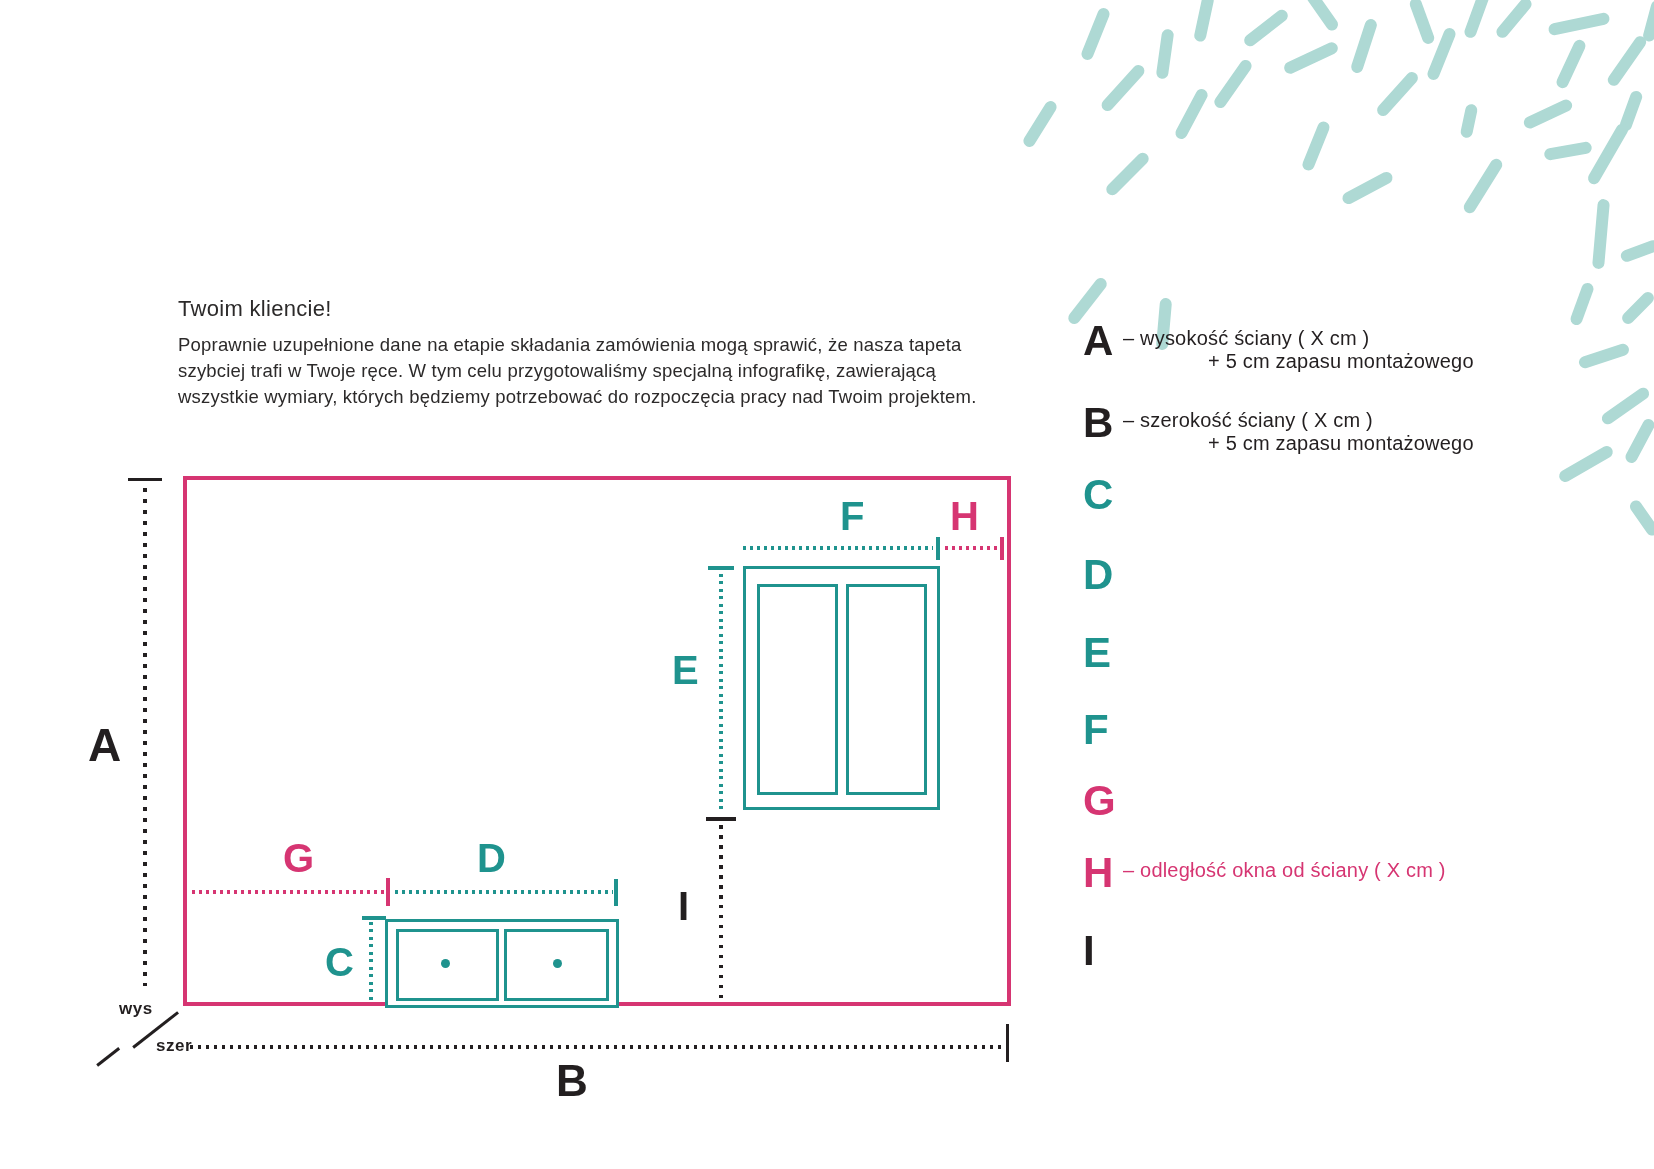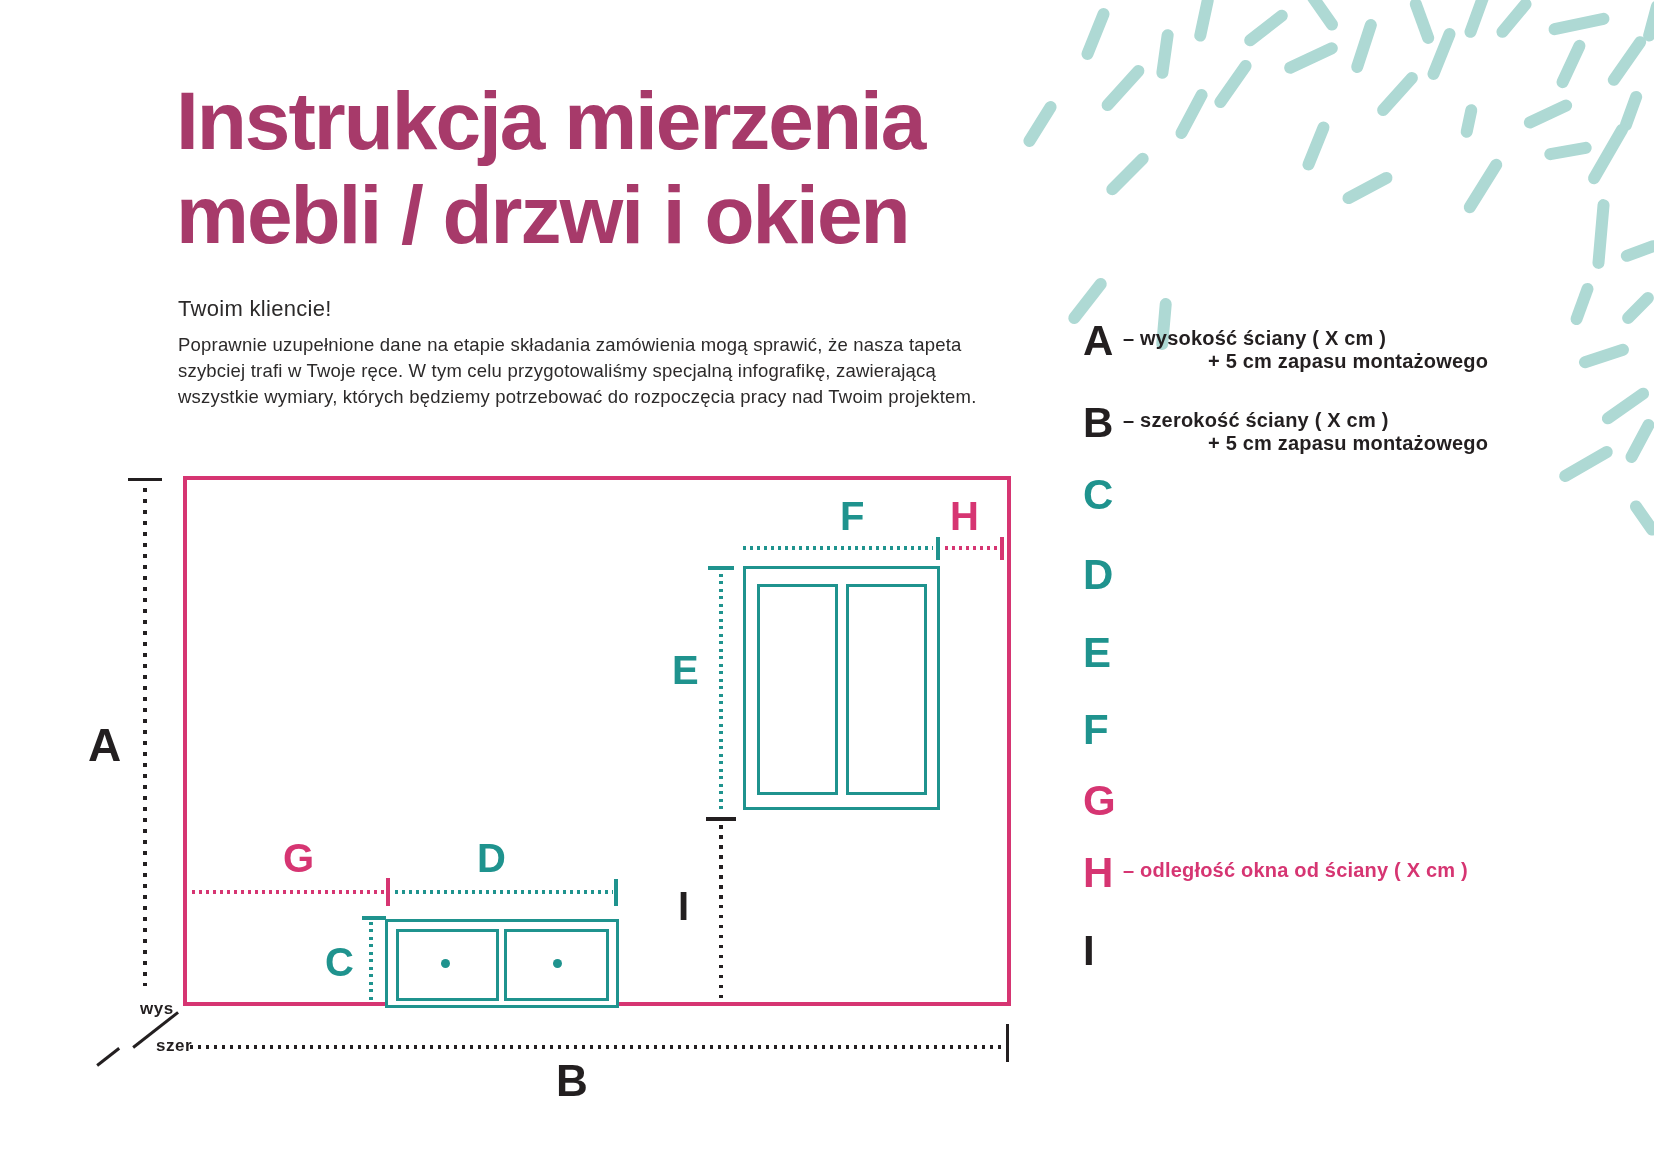--- a/index.html
+++ b/index.html
@@ -39,21 +39,21 @@
   .mark{font-weight:bold;font-size:40px;color:#231f20;}
   .mark.teal{color:#1f938e;}
   .mark.pink{color:#d63572;}
   .mark.big{font-size:46px;}
   .axis-word{font-size:17px;font-weight:bold;letter-spacing:.5px;color:#231f20;}
   .slash{height:2.5px;background:#231f20;transform-origin:left center;transform:rotate(-38deg);}
 
   
   .lrow{position:absolute;left:1083px;display:flex;align-items:flex-start;}
   .lletter{display:inline-block;width:40px;font-size:42px;line-height:42px;font-weight:bold;}
-  .ltext{font-size:20px;line-height:23px;font-weight:bold;letter-spacing:.2px;padding-top:7px;}
+  .ltext{font-size:20px;line-height:23px;font-weight:normal;letter-spacing:.2px;padding-top:7px;}
   .lind{margin-left:85px;}
   .c-black{color:#231f20;} .c-teal{color:#1f938e;} .c-pink{color:#d63572;}
 </style>
 </head>
 <body>
 
 <div class="canvas">
 
   <div class="abs" style="left:0;top:0;width:1654px;height:1169px;pointer-events:none;">
     <i class="leaf" style="left:1014px;top:118px;width:52px;transform:rotate(-58deg)"></i>
@@ -91,41 +91,37 @@
     <i class="leaf" style="left:1566px;top:228px;width:70px;transform:rotate(-85deg)"></i>
     <i class="leaf" style="left:1560px;top:298px;width:44px;transform:rotate(-70deg)"></i>
     <i class="leaf" style="left:1618px;top:302px;width:40px;transform:rotate(-45deg)"></i>
     <i class="leaf" style="left:1578px;top:350px;width:52px;transform:rotate(-18deg)"></i>
     <i class="leaf" style="left:1598px;top:400px;width:55px;transform:rotate(-35deg)"></i>
     <i class="leaf" style="left:1556px;top:458px;width:60px;transform:rotate(-30deg)"></i>
     <i class="leaf" style="left:1616px;top:435px;width:48px;transform:rotate(-62deg)"></i>
     <i class="leaf" style="left:1624px;top:512px;width:40px;transform:rotate(55deg)"></i>
   </div>
 
-  <div class="abs title">
-    <div>Instrukcja mierzenia</div>
-    <div>mebli / drzwi i okien</div>
-  </div>
 
   <div class="abs greeting">Twoim kliencie!</div>
   <div class="abs para">Poprawnie uzupełnione dane na etapie składania zamówienia mogą sprawić, że nasza tapeta
 szybciej trafi w Twoje ręce. W tym celu przygotowaliśmy specjalną infografikę, zawierającą
 wszystkie wymiary, których będziemy potrzebować do rozpoczęcia pracy nad Twoim projektem.</div>
 
   <div class="abs wall"></div>
 
   <div class="abs tick-h" style="left:128px;top:478px;width:34px;height:3px;"></div>
   <div class="abs dv" style="left:143px;top:488px;height:498px;"></div>
   <div class="abs mark big" style="left:88px;top:718px;">A</div>
 
   <div class="abs dh" style="left:190px;top:1045px;width:812px;"></div>
   <div class="abs tick-v" style="left:1006px;top:1024px;height:38px;width:3px;"></div>
   <div class="abs mark big" style="left:556px;top:1056px;font-size:44px;">B</div>
 
-  <div class="abs axis-word" style="left:140px;top:999px;">wys</div>
+  <div class="abs axis-word" style="left:119px;top:999px;">wys</div>
   <div class="abs axis-word" style="left:156px;top:1036px;">szer</div>
   <div class="abs slash" style="left:133px;top:1046px;width:57px;"></div>
   <div class="abs slash" style="left:97px;top:1064px;width:28px;"></div>
 
   <div class="abs dh pink" style="left:192px;top:890px;width:194px;"></div>
   <div class="abs tick-v pink" style="left:386px;top:878px;height:28px;"></div>
   <div class="abs mark pink" style="left:283px;top:836px;">G</div>
 
   <div class="abs dh teal" style="left:395px;top:890px;width:218px;"></div>
   <div class="abs tick-v teal" style="left:614px;top:879px;height:27px;"></div>

